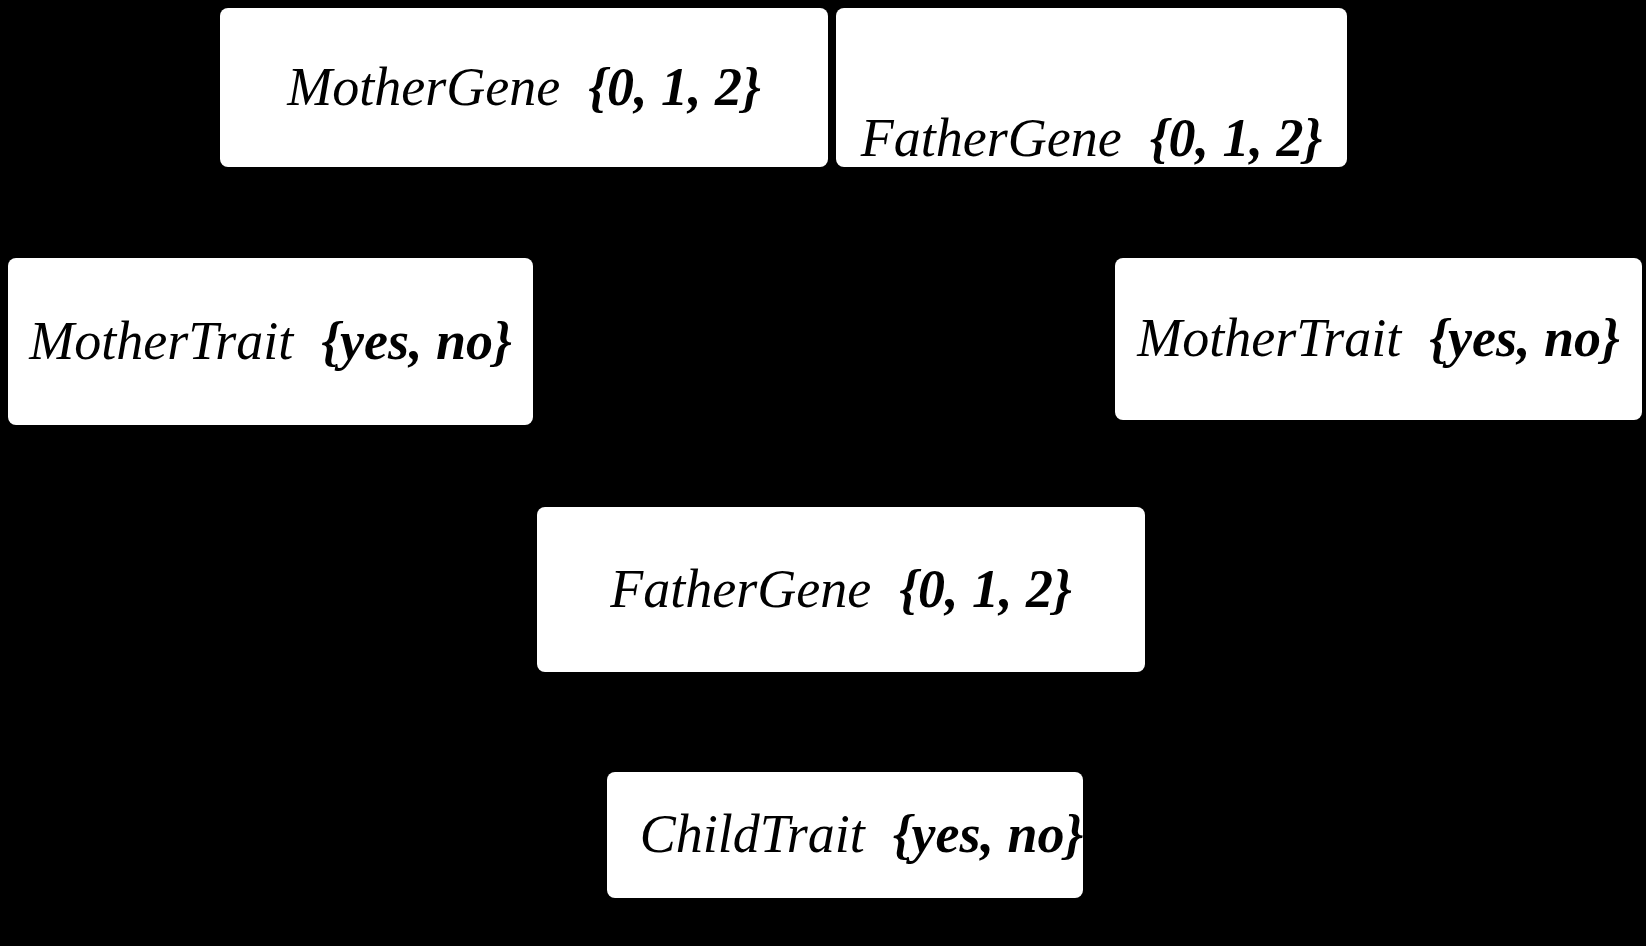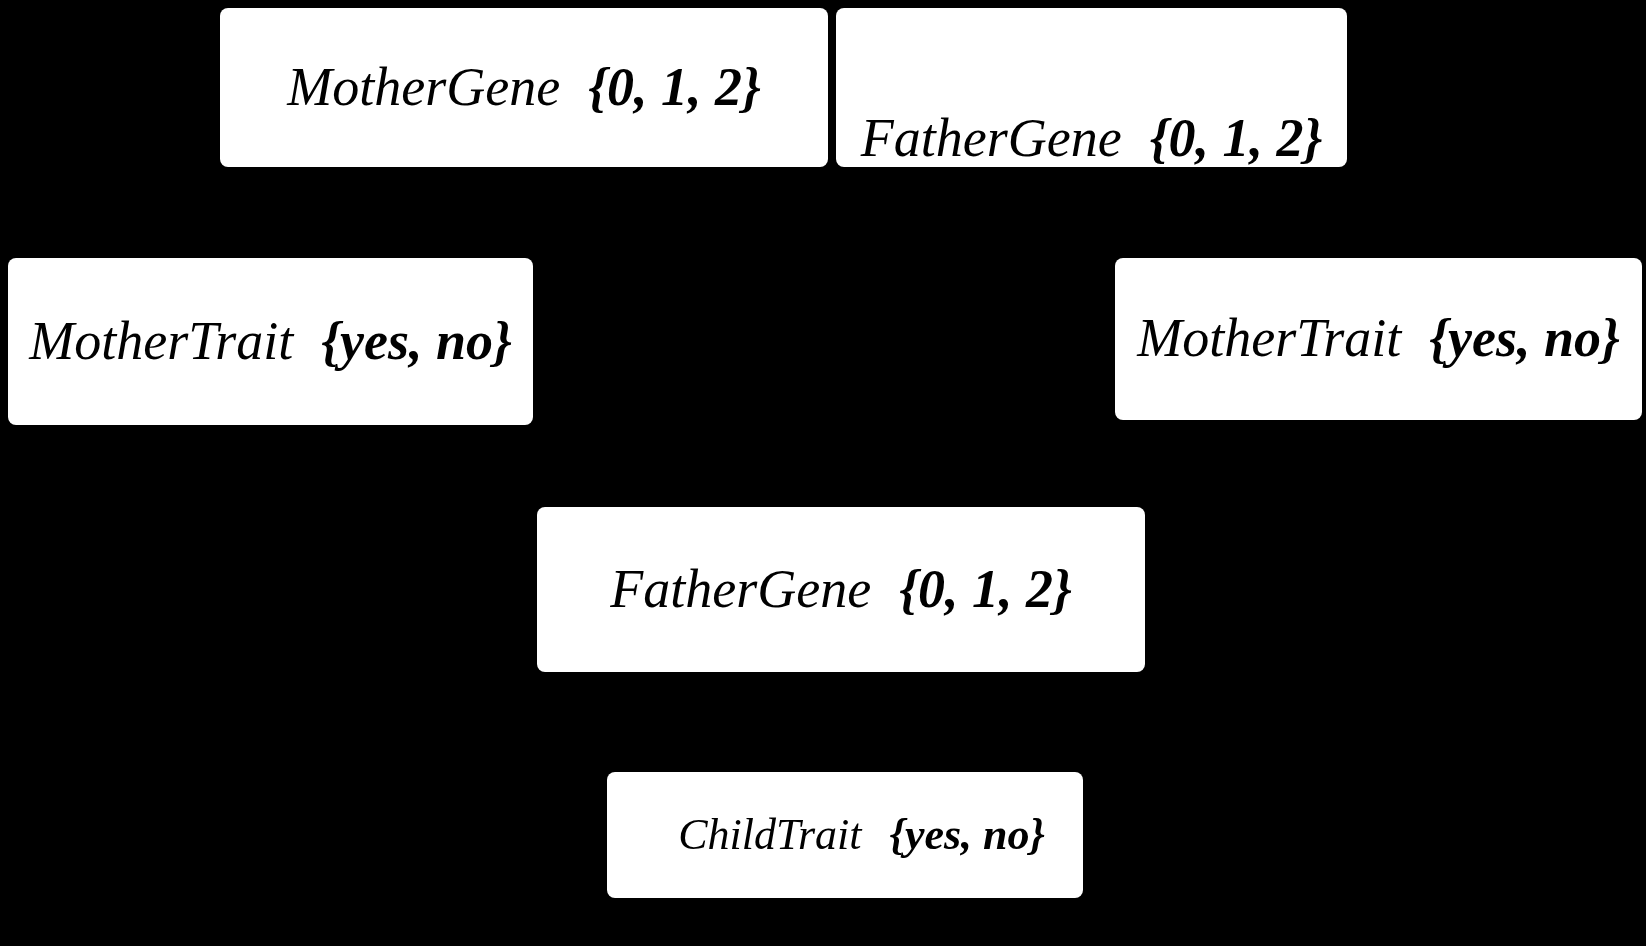--- a/index.html
+++ b/index.html
@@ -59,21 +59,21 @@
   #node-father-trait {
     left: 1115px; top: 258px; width: 527px; height: 162px;
     font-size: 54px;
   }
   #node-child-gene {
     left: 537px;  top: 507px; width: 608px; height: 165px;
     font-size: 54px;
   }
   #node-child-trait {
     left: 607px;  top: 772px; width: 476px; height: 126px;
-    font-size: 44px;
+    font-size: 54px;
     padding-left: 33px;
   }
 </style>
 </head>
 <body>
 
 <div id="canvas">
 
   <div class="node" id="node-mother-gene">
     <span class="line1">MotherGene</span>

